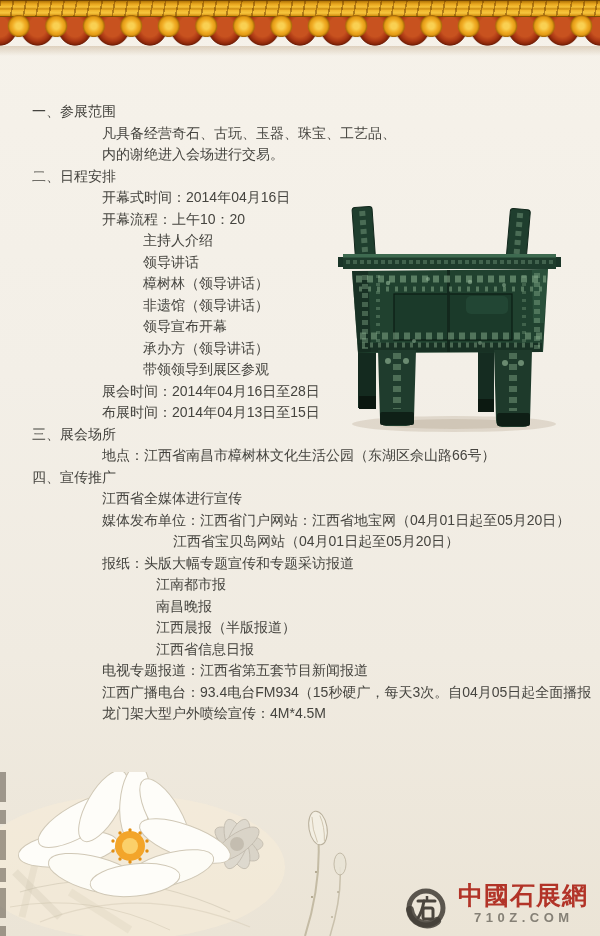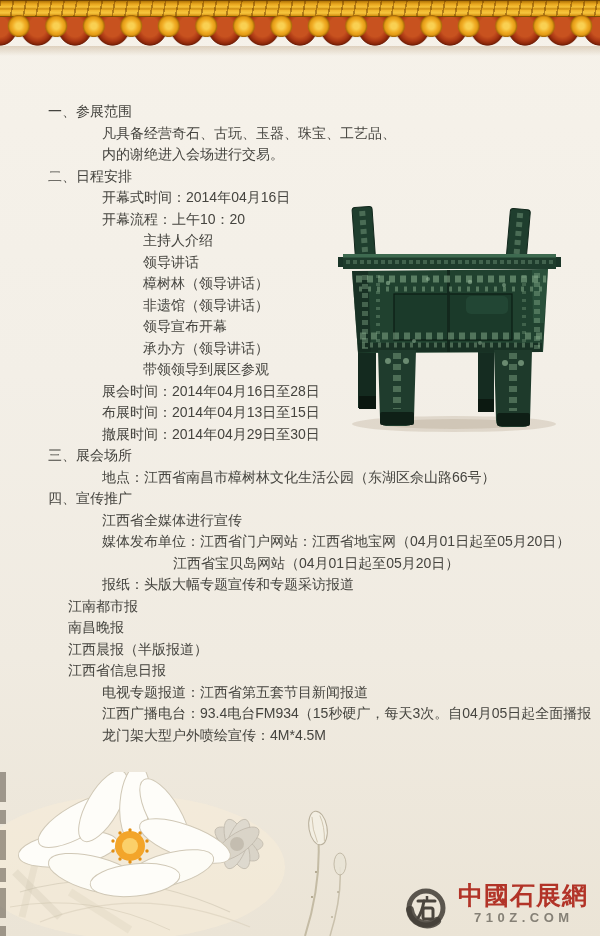--- a/index.html
+++ b/index.html
@@ -21,23 +21,23 @@
     background-size:37.5px 46px, 100% 16.5px, 100% 100%, 37.5px 46px, 100% 100%;
     background-repeat:repeat-x, no-repeat, no-repeat, repeat-x, no-repeat;
   }
   .roof::after{
     content:"";position:absolute;top:100%;left:0;width:100%;height:10px;
     background:linear-gradient(180deg, rgba(150,110,60,.25), rgba(150,110,60,0));
   }
   
   .content{position:absolute;top:101px;left:0;width:600px;}
   .line{height:21.5px;line-height:21.5px;font-size:14px;color:#45443f;white-space:nowrap;letter-spacing:0;}
-  .sec{padding-left:48px;}
+  .sec{padding-left:32px;}
   .lv1{padding-left:102px;}
-  .news{padding-left:68px;}
+  .news{padding-left:108px;margin-left:48px;}
   .sched{padding-left:143px;}
   .media2{padding-left:173px;}
   
   .ding{position:absolute;left:318px;top:193px;width:252px;height:242px;}
   .lotus{position:absolute;left:0;top:772px;width:380px;height:164px;}
   
   .logo{position:absolute;left:402px;top:882px;width:194px;height:52px;display:flex;align-items:flex-start;}
   .logo .seal{width:48px;height:50px;flex:0 0 auto;}
   .logo .txt{margin-left:8px;display:flex;flex-direction:column;}
   .site-name{font-size:25px;font-weight:bold;color:#b23428;letter-spacing:1px;line-height:27px;font-family:"Liberation Serif",serif;}
@@ -59,21 +59,20 @@
     <div class="line lv1">开幕流程：上午10：20</div>
     <div class="line sched">主持人介绍</div>
     <div class="line sched">领导讲话</div>
     <div class="line sched">樟树林（领导讲话）</div>
     <div class="line sched">非遗馆（领导讲话）</div>
     <div class="line sched">领导宣布开幕</div>
     <div class="line sched">承办方（领导讲话）</div>
     <div class="line sched">带领领导到展区参观</div>
     <div class="line lv1">展会时间：2014年04月16日至28日</div>
     <div class="line lv1">布展时间：2014年04月13日至15日</div>
-    <div class="line lv1">撤展时间：2014年04月29日至30日</div>
     <div class="line sec">三、展会场所</div>
     <div class="line lv1">地点：江西省南昌市樟树林文化生活公园（东湖区佘山路66号）</div>
     <div class="line sec">四、宣传推广</div>
     <div class="line lv1">江西省全媒体进行宣传</div>
     <div class="line lv1">媒体发布单位：江西省门户网站：江西省地宝网（04月01日起至05月20日）</div>
     <div class="line media2">江西省宝贝岛网站（04月01日起至05月20日）</div>
     <div class="line lv1">报纸：头版大幅专题宣传和专题采访报道</div>
     <div class="line news">江南都市报</div>
     <div class="line news">南昌晚报</div>
     <div class="line news">江西晨报（半版报道）</div>

